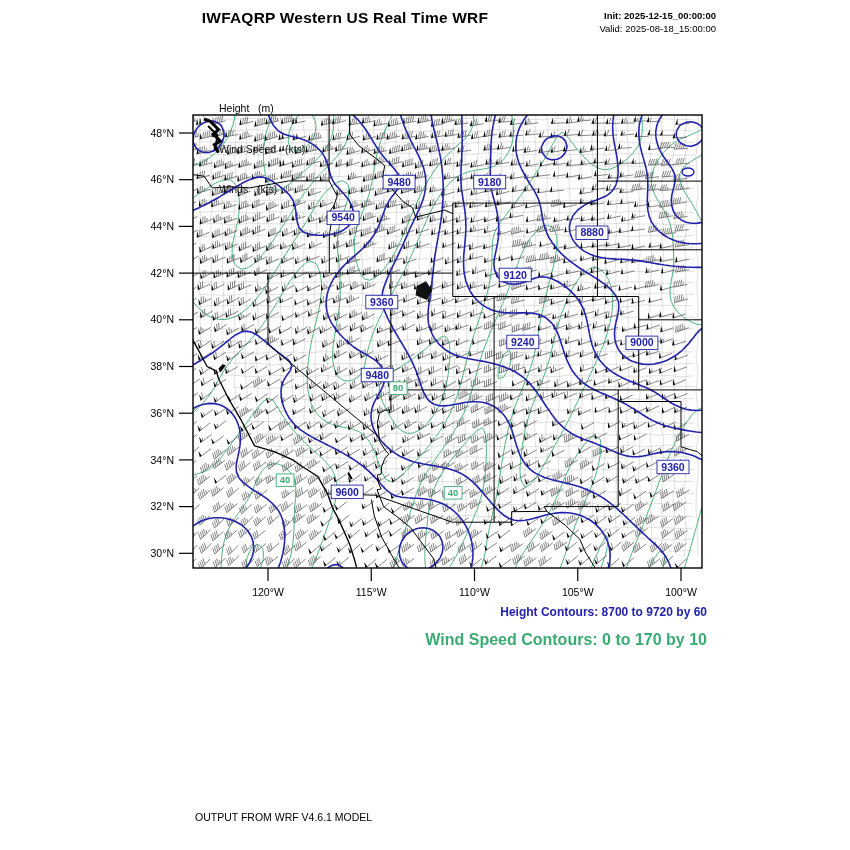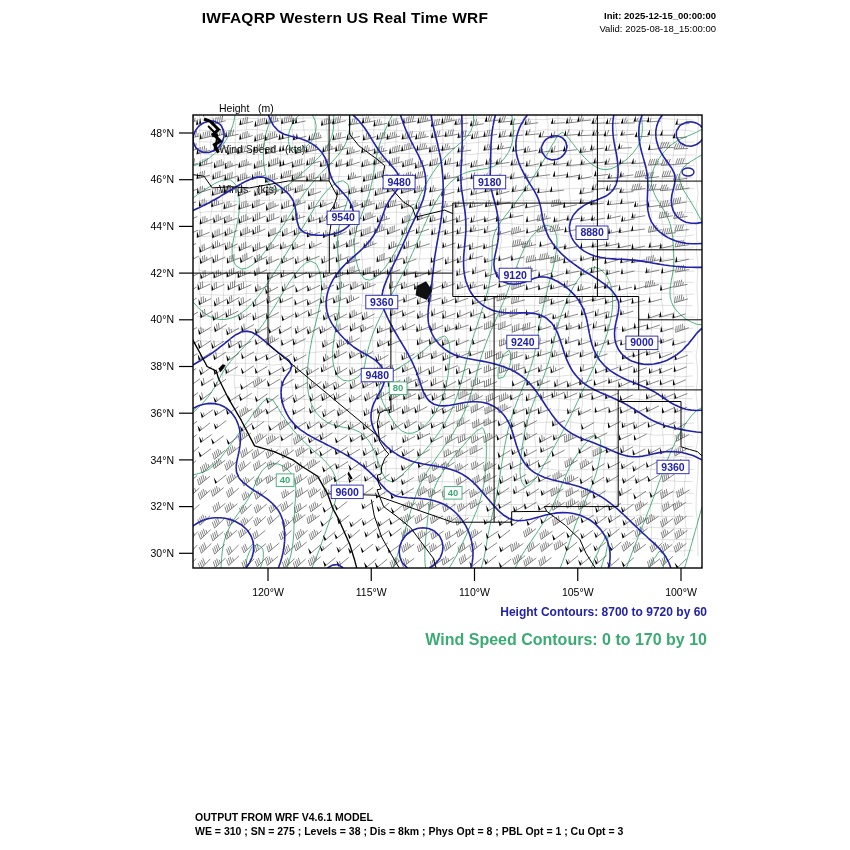--- a/index.html
+++ b/index.html
@@ -5,21 +5,21 @@
   html,body{margin:0;padding:0;background:#fff;}
   #page{position:relative;width:850px;height:850px;background:#ffffff;overflow:hidden;
         font-family:"Liberation Sans",sans-serif;color:#000;}
   #plot-title{position:absolute;left:150px;top:9px;width:390px;text-align:center;
         font-size:15.5px;font-weight:bold;letter-spacing:0.2px;}
   #stamp{position:absolute;right:134px;top:9px;text-align:right;font-size:9.5px;line-height:13px;}
   #stamp .init{font-weight:bold;}
   #legend{position:absolute;left:195px;top:75px;font-size:10.5px;line-height:13.5px;white-space:pre;margin-left:24px;}
   #cap-height{position:absolute;right:143px;top:605px;font-size:12px;font-weight:bold;margin-left:20px;}
   #cap-wind{position:absolute;right:143px;top:631px;font-size:16px;font-weight:bold;}
-  #footer{position:absolute;left:195px;top:811px;font-size:10.5px;font-weight:bold;line-height:13.5px;}
+  #footer{position:absolute;left:195px;top:811px;font-size:10.5px;font-weight:normal;line-height:13.5px;}
   svg{position:absolute;left:0;top:0;font-family:"Liberation Sans",sans-serif;}
 </style>
 </head>
 <body>
 
 <div id="page">
   <div id="plot-title">IWFAQRP Western US Real Time WRF</div>
   <div id="stamp">
     <div class="init">Init: 2025-12-15_00:00:00</div>
     <div class="valid">Valid: 2025-08-18_15:00:00</div>
@@ -149,15 +149,14 @@
         <text x="577.75" y="596" text-anchor="middle" font-size="10.5" fill="#000">105°W</text>
         <line x1="681" y1="568" x2="681" y2="581" stroke="#000" stroke-width="1.2"></line>
         <text x="681" y="596" text-anchor="middle" font-size="10.5" fill="#000">100°W</text>
       </g>
     </svg>
 
   <div id="cap-height" style="color: rgb(34, 34, 170);">Height Contours: 8700 to 9720 by 60</div>
   <div id="cap-wind" style="color: rgb(58, 171, 114);">Wind Speed Contours: 0 to 170 by 10</div>
   <div id="footer">
     <div>OUTPUT FROM WRF V4.6.1 MODEL</div>
-    <div>WE = 310 ; SN = 275 ; Levels = 38 ; Dis = 8km ; Phys Opt = 8 ; PBL Opt = 1 ; Cu Opt = 3</div>
   </div>
 </div>
 
 </body></html>

